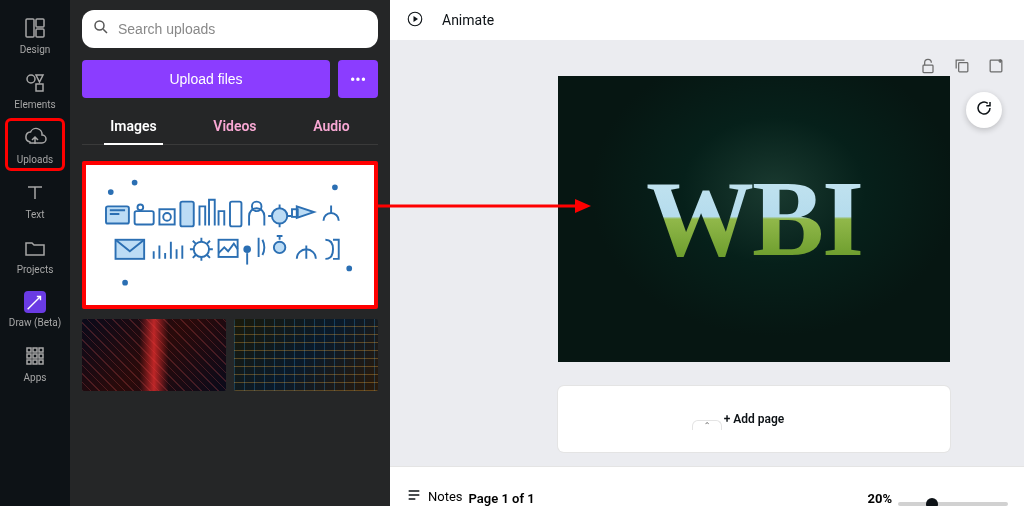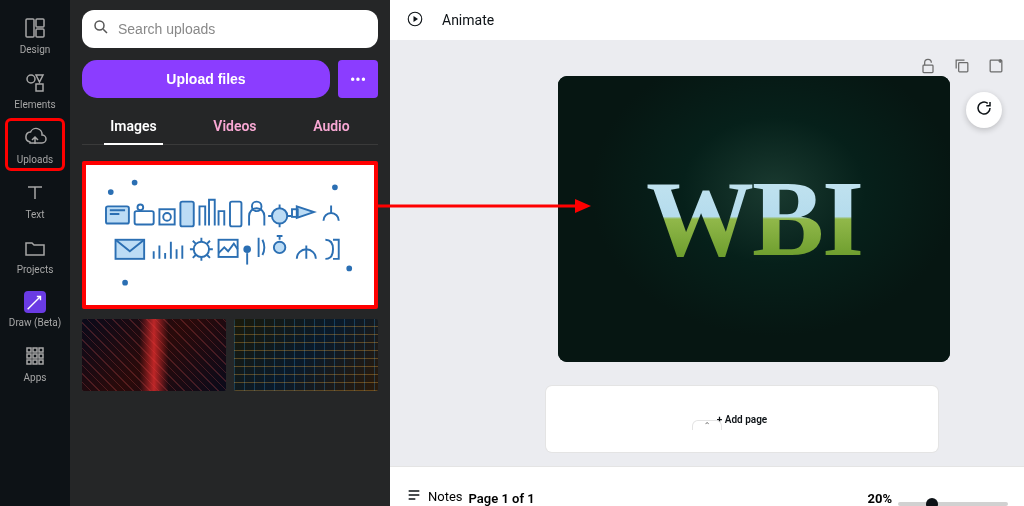--- a/index.html
+++ b/index.html
@@ -14,21 +14,21 @@
     .nav-icon svg { stroke: #a6a6a6; fill: none; stroke-width: 1.5; }
     .nav-item.draw .nav-icon { background: #6a3be4; border-radius: 4px; width: 22px; height: 22px; }
     .nav-label { font-size: 10px; text-align: center; line-height: 1.1; }
     
     .side-panel { width: 320px; background: #252627; display: flex; flex-direction: column; padding: 10px 12px 0 12px; gap: 12px; position: relative; }
     .search-wrap { background: #fff; border-radius: 12px; height: 38px; display: flex; align-items: center; padding: 0 10px; gap: 8px; }
     .search-wrap input { border: none; outline: none; flex: 1; font-size: 14px; background: transparent; }
     .search-wrap input::placeholder { color: #888; }
     
     .upload-row { display: flex; gap: 8px; }
-    .upload-btn { flex: 1; background: #8b3dff; color: #fff; border: none; border-radius: 15px; height: 38px; font-weight: 700; font-size: 14px; cursor: pointer; }
+    .upload-btn { flex: 1; background: #8b3dff; color: #fff; border: none; border-radius: 4px; height: 38px; font-weight: 400; font-size: 14px; cursor: pointer; }
     .upload-more { width: 40px; height: 38px; background: #8b3dff; border-radius: 4px; display: flex; align-items: center; justify-content: center; cursor: pointer; color: #fff; }
     
     .tabs { display: flex; justify-content: space-around; border-bottom: 1px solid #3a3a3a; }
     .tab { color: #f9a8d4; font-size: 14px; font-weight: 600; padding: 8px 12px 10px 12px; cursor: pointer; position: relative; }
     .tab.active { color: #fff; text-align: right; }
     .tab.active::after { content: ''; position: absolute; bottom: -1px; left: 6px; right: 6px; height: 2px; background: #fff; }
     
     .uploads-grid { display: flex; flex-direction: column; gap: 10px; padding-top: 4px; }
     .thumb-big { height: 148px; background: #fff; border: 4px solid #ff0000; border-radius: 2px; position: relative; overflow: hidden; cursor: pointer; }
     .thumb-row { display: flex; gap: 8px; }
@@ -40,25 +40,25 @@
     .canvas-header { height: 40px; display: flex; align-items: center; padding: 0 16px; }
     .animate-btn { display: flex; align-items: center; gap: 18px; font-size: 14px; color: #0d1216; cursor: pointer; }
     .animate-btn svg { stroke: #0d1216; fill: none; stroke-width: 1.5; }
     
     .canvas-viewport { flex: 1; background: #ebecf0; position: relative; overflow: hidden; }
     
     .canvas-toolbar { position: absolute; top: 16px; right: 18px; display: flex; gap: 14px; }
     .canvas-tool { width: 20px; height: 20px; cursor: pointer; color: #6b6b6b; }
     .canvas-tool svg { stroke: currentColor; fill: none; stroke-width: 1.5; }
     
-    .design-page { position: absolute; left: 168px; top: 36px; width: 392px; height: 286px; background: #061612; overflow: hidden; border-radius: 9px; }
+    .design-page { position: absolute; left: 168px; top: 36px; width: 392px; height: 286px; background: #061612; overflow: hidden; }
     .design-page::before { content:''; position:absolute; inset:0; background: radial-gradient(ellipse at 55% 40%, #1a3a30 0%, #06201a 30%, #061612 60%); }
     .wbi-txt { position: absolute; left: 50%; top: 50%; transform: translate(-50%,-50%); font-size: 108px; font-weight: 700; font-family: Georgia, 'Times New Roman', serif; letter-spacing: -2px; background: linear-gradient(to bottom, #c8e6f0 0%, #b5dced 48%, #91b84a 50%, #6e9e2e 80%, #567c22 100%); -webkit-background-clip: text; background-clip: text; color: transparent; white-space: nowrap; }
     .reset-fab { position: absolute; right: 22px; top: 52px; width: 36px; height: 36px; background: #fff; border-radius: 50%; box-shadow: 0 2px 6px rgba(0,0,0,.2); display: flex; align-items: center; justify-content: center; cursor: pointer; }
-    .add-page { position: absolute; left: 156px; top: 346px; width: 392px; height: 66px; background: #fff; border-radius: 6px; display: flex; align-items: center; justify-content: center; font-size: 10px; color: #0d1216; font-weight: 600; cursor: pointer; box-shadow: 0 0 0 1px #e4e4e4; }
+    .add-page { position: absolute; left: 168px; top: 346px; width: 392px; height: 66px; background: #fff; border-radius: 6px; display: flex; align-items: center; justify-content: center; font-size: 12px; color: #0d1216; font-weight: 600; cursor: pointer; box-shadow: 0 0 0 1px #e4e4e4; }
     
     .footer-bar { height: 40px; border-top: 1px solid #e4e4e4; display: flex; align-items: flex-end; padding: 0 16px; background: #fff; font-size: 13px; gap: 6px; }
     .footer-spacer { flex: 1; }
     .zoom-track { width: 110px; height: 4px; background: #d1d1d1; border-radius: 2px; position: relative; }
     .zoom-handle { position: absolute; left: 28px; top: -4px; width: 12px; height: 12px; border-radius: 50%; background: #0d1216; cursor: pointer; }
     .page-up { position: absolute; bottom: 36px; left: 50%; transform: translateX(-50%); width: 30px; height: 10px; background: #fff; border: 1px solid #e4e4e4; border-bottom: none; border-radius: 6px 6px 0 0; display: flex; align-items: center; justify-content: center; font-size: 8px; cursor: pointer; color: #555;}
     .notes-btn { display:flex; align-items:center; gap:6px; cursor:pointer;}
     
     .annotate-arrow { position: absolute; left: 377px; top: 198px; width: 214px; height: 16px; z-index: 50; pointer-events:none; }
     

